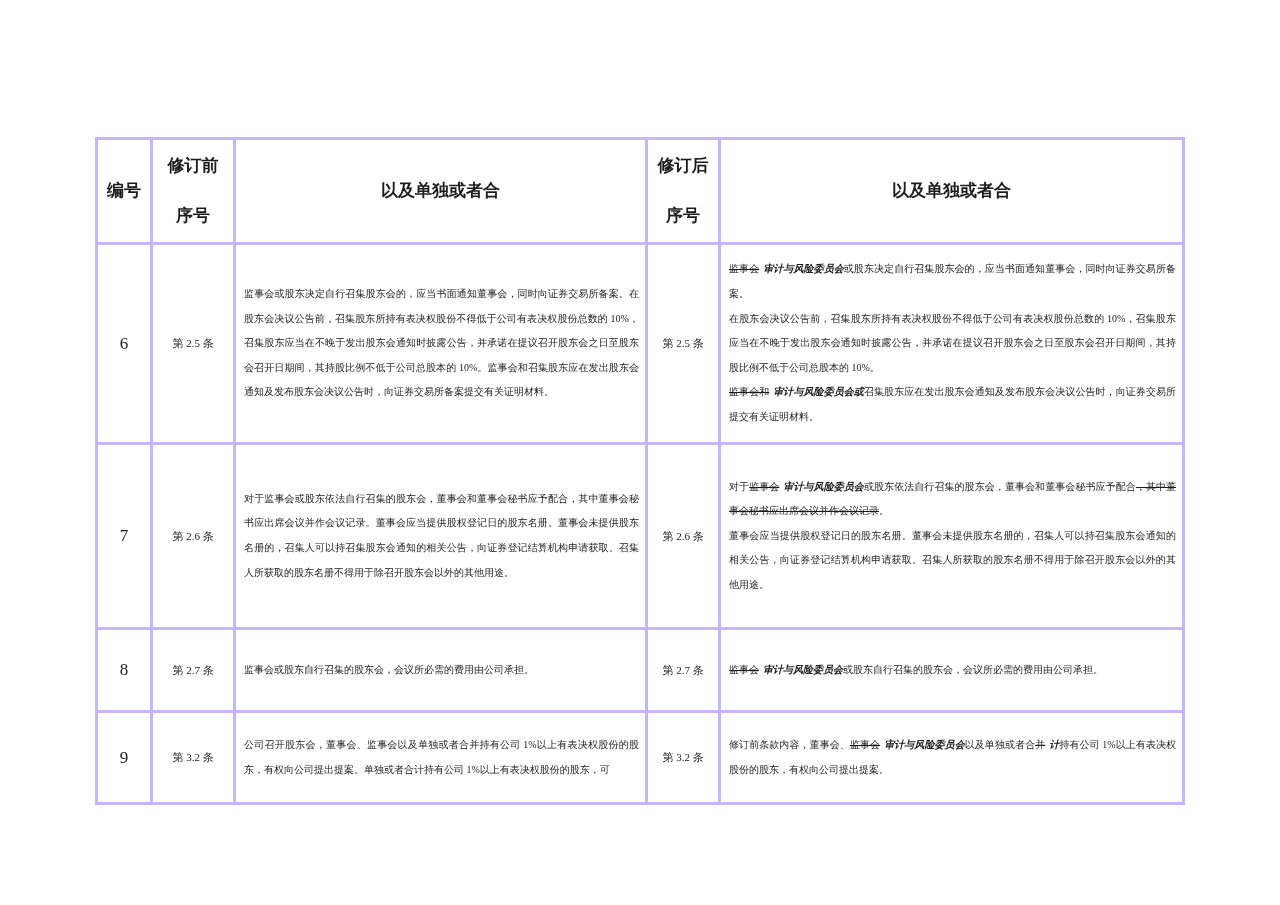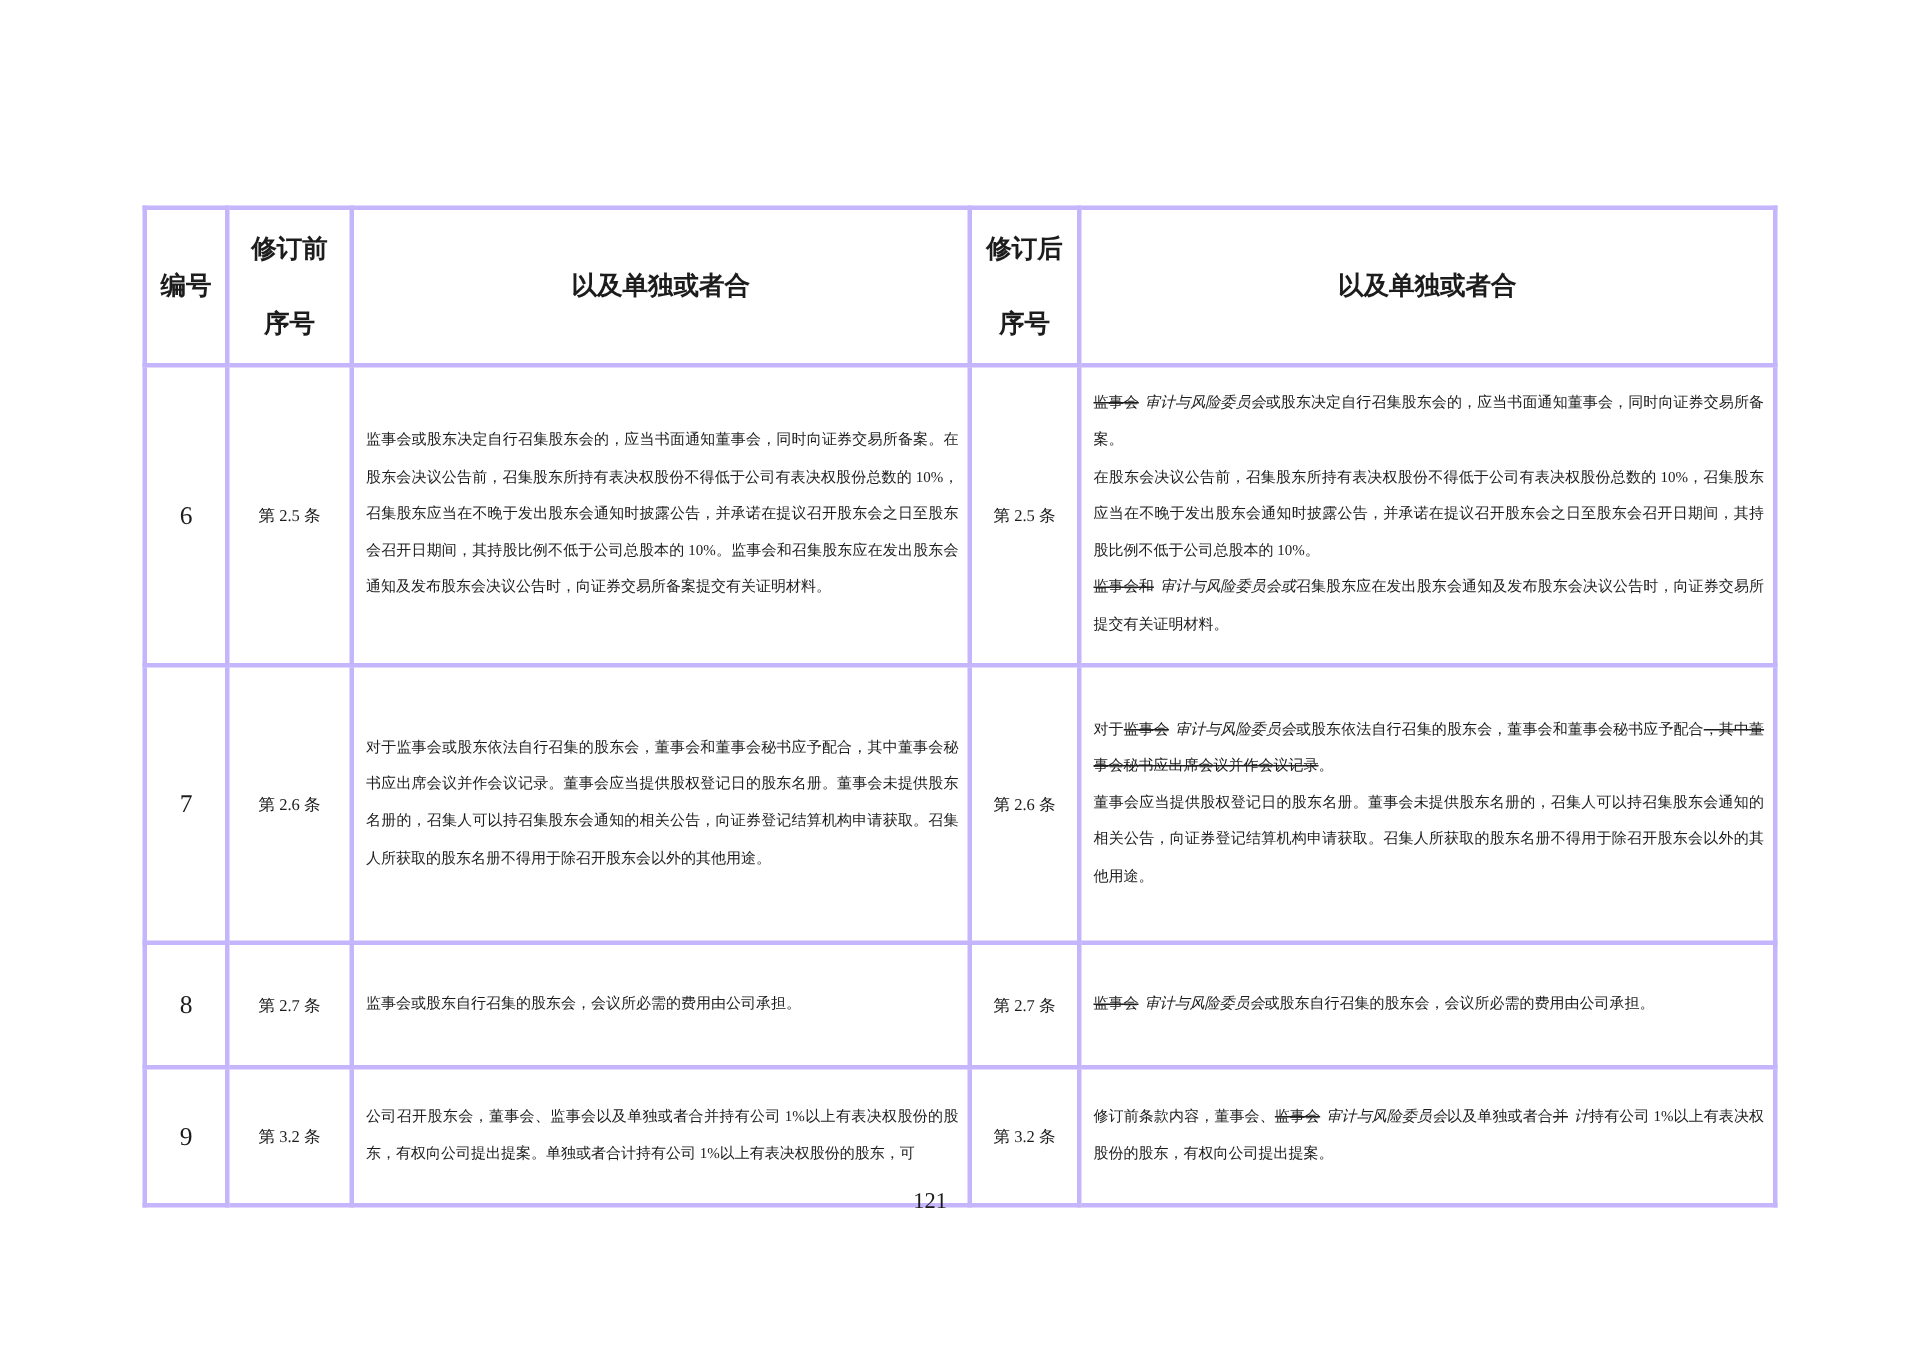--- a/index.html
+++ b/index.html
@@ -67,21 +67,21 @@
     text-align-last: left;
     word-break: break-all;
   }
   tr.row-6 td { height: 200px; }
   tr.row-7 td { height: 185px; }
   tr.row-8 td { height: 83px; }
   tr.row-9 td { height: 92px; }
 
   .run-n { }
   .run-d { text-decoration: line-through; text-decoration-thickness: 1px; }
-  .run-i { font-weight: normal; font-style: italic; margin-top: 24px; }
+  .run-i { font-weight: bold; font-style: italic; margin-top: 24px; }
   .run-d + .run-i { margin-left: 4px; }
 
   .page-number {
     position: absolute;
     top: 793px;
     left: 0;
     width: 1240px;
     text-align: center;
     font-size: 15px;
     color: #1c1c1c;
@@ -136,15 +136,14 @@
       <tr class="row-9">
         <td class="cell-id">9</td>
         <td class="cell-no">第 3.2 条</td>
         <td class="cell-content"><span class="run run-n">公司召开股东会，董事会、监事会以及单独或者合并持有公司 1%以上有表决权股份的股东，有权向公司提出提案。单独或者合计持有公司 1%以上有表决权股份的股东，可</span></td>
         <td class="cell-no">第 3.2 条</td>
         <td class="cell-content"><span class="run run-n">修订前条款内容，董事会、</span><span class="run run-d">监事会</span><span class="run run-i">审计与风险委员会</span><span class="run run-n">以及单独或者合</span><span class="run run-d">并</span><span class="run run-i">计</span><span class="run run-n">持有公司 1%以上有表决权股份的股东，有权向公司提出提案。</span></td>
       </tr>
     </tbody>
   </table>
 
-  <div class="page-number">121</div>
 
 </div>
 
 </body></html>

